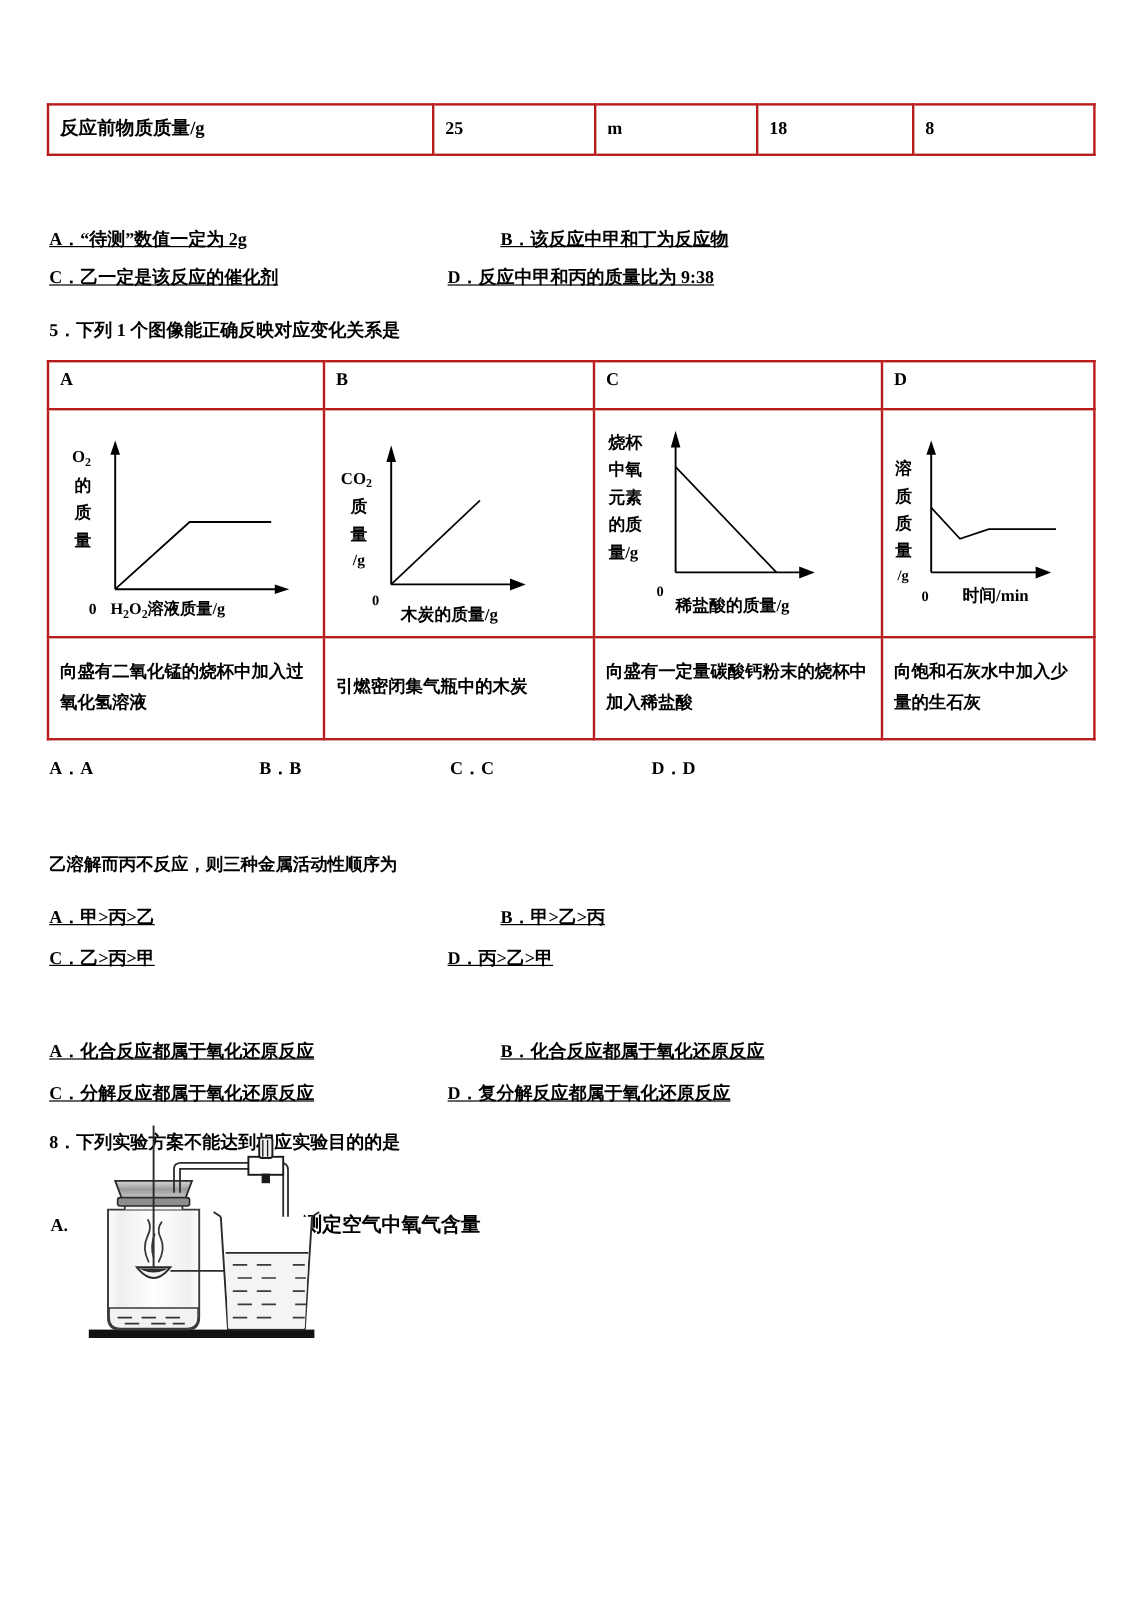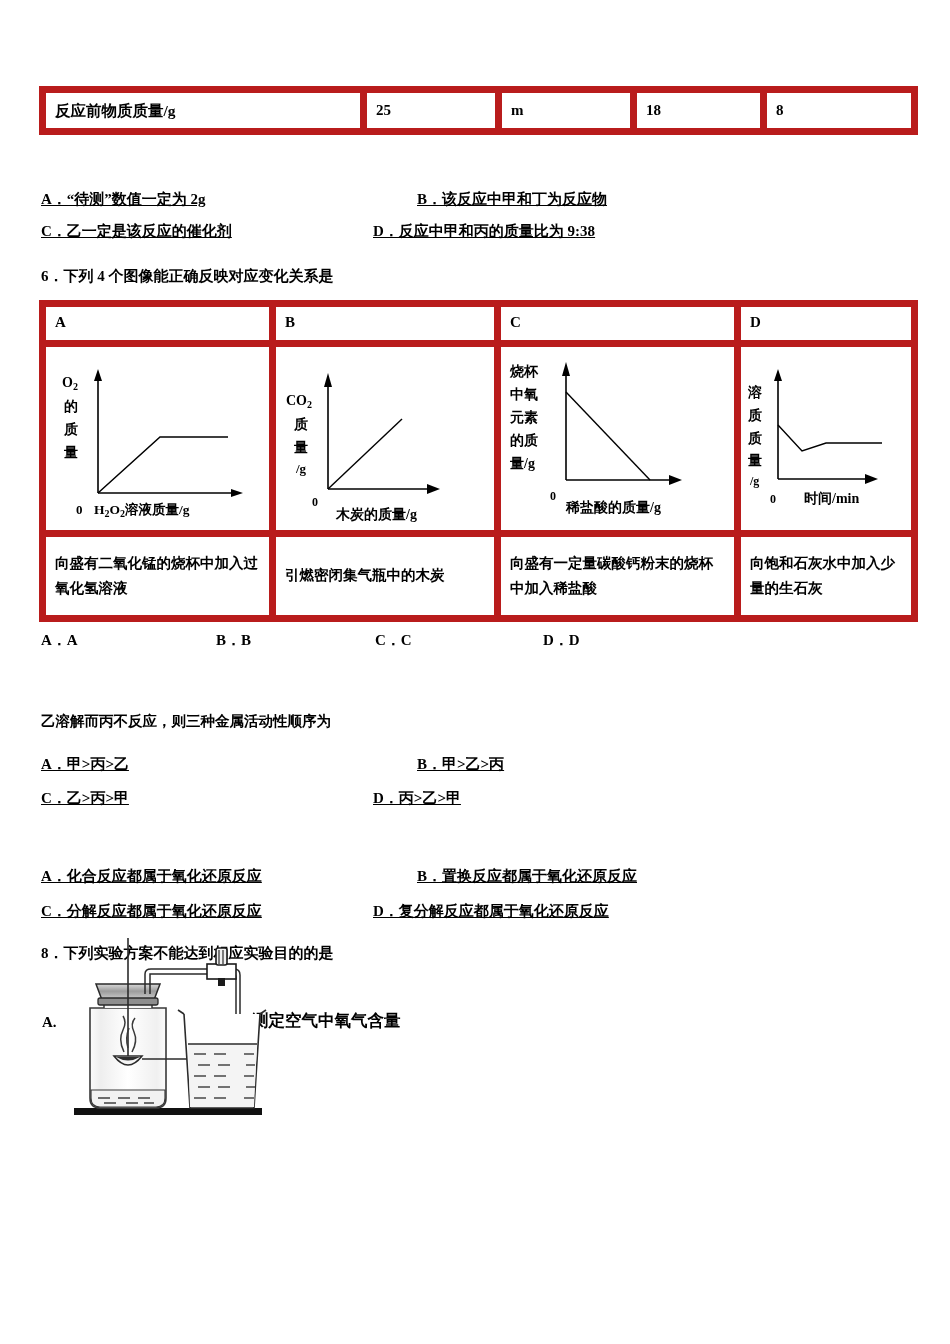--- a/index.html
+++ b/index.html
@@ -19,21 +19,21 @@
     left: 0; top: 0;
     width: 950px; height: 1344px;
   }
 
   
   table.doc {
     border-collapse: collapse;
     table-layout: fixed;
   }
   table.doc td {
-    border: 7px solid #b91c1c;
+    border: 2px solid #b91c1c;
     vertical-align: middle;
     padding: 6px 9px;
     font-weight: bold;
     font-size: 15px;
     line-height: 1.5;
   }
 
   
   #q4-table {
     position: absolute;
@@ -156,21 +156,21 @@
         <td>8</td>
       </tr>
     </tbody>
   </table>
 
   <div class="optrow opt-a" style="top:190px">A．“待测”数值一定为 2g</div>
   <div class="optrow opt-b" style="top:190px">B．该反应中甲和丁为反应物</div>
   <div class="optrow opt-c" style="top:222px">C．乙一定是该反应的催化剂</div>
   <div class="optrow opt-d" style="top:222px">D．反应中甲和丙的质量比为 9:38</div>
 
-  <div class="qstem" style="left:41px; top:265px">6．下列 4 个图像能正确反映对应变化关系是</div>
+  <div class="qstem" style="left:41px; top:265px">5．下列 1 个图像能正确反映对应变化关系是</div>
 
   <table class="doc" id="q5-table">
     <colgroup>
       <col style="width:230px">
         <col style="width:225px">
       <col style="width:240px">
         <col style="width:177px">
     </colgroup>
     <tbody>
 
@@ -284,21 +284,21 @@
 
   <div class="qstem" style="left:41px; top:710px; font-size:14.5px">乙溶解而丙不反应，则三种金属活动性顺序为</div>
 
   <div class="optrow opt-a" style="top:755px">A．甲&gt;丙&gt;乙</div>
   <div class="optrow opt-b" style="top:755px">B．甲&gt;乙&gt;丙</div>
   <div class="optrow opt-c" style="top:789px">C．乙&gt;丙&gt;甲</div>
   <div class="optrow opt-d" style="top:789px">D．丙&gt;乙&gt;甲</div>
 
 
   <div class="optrow opt-a" style="top:867px">A．化合反应都属于氧化还原反应</div>
-  <div class="optrow opt-b" style="top:867px">B．置换反应都属于氧化还原反应</div>
+  <div class="optrow opt-b" style="top:867px">B．化合反应都属于氧化还原反应</div>
   <div class="optrow opt-c" style="top:902px">C．分解反应都属于氧化还原反应</div>
   <div class="optrow opt-d" style="top:902px">D．复分解反应都属于氧化还原反应</div>
 
   <div class="qstem" style="left:41px; top:942px">8．下列实验方案不能达到相应实验目的的是</div>
 
   <div id="fig8">
     <div class="tag">A.</div>
     <div class="purpose">测定空气中氧气含量</div>
 
     <svg width="250" height="195" viewBox="0 0 250 195">

